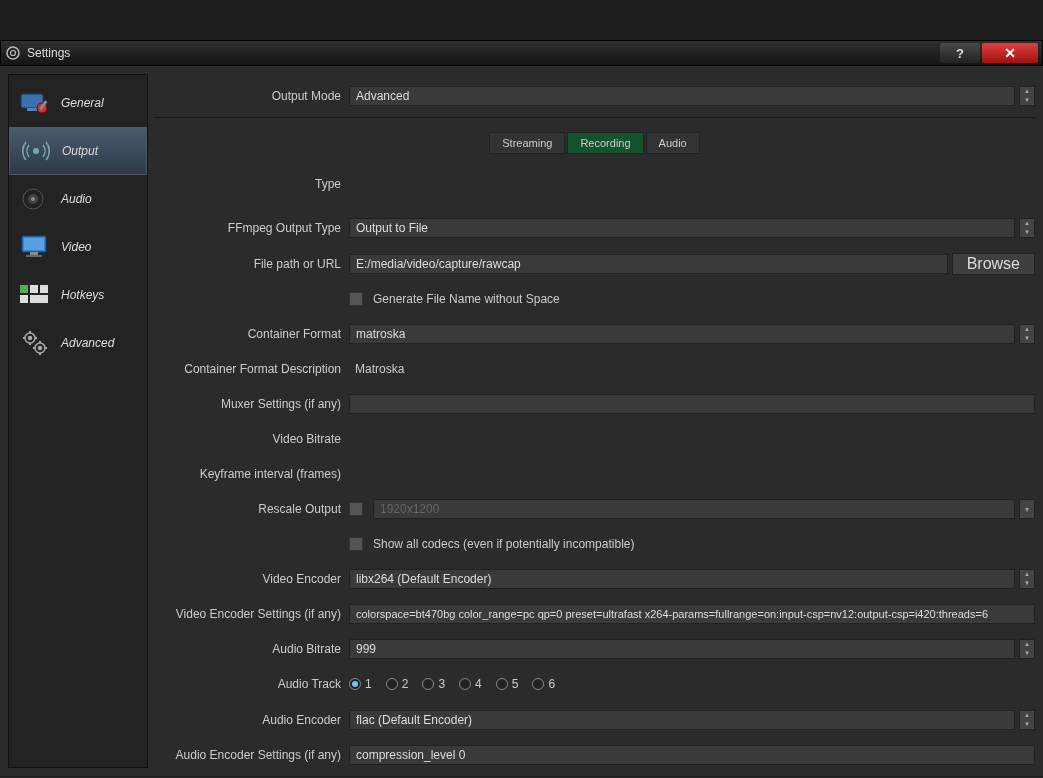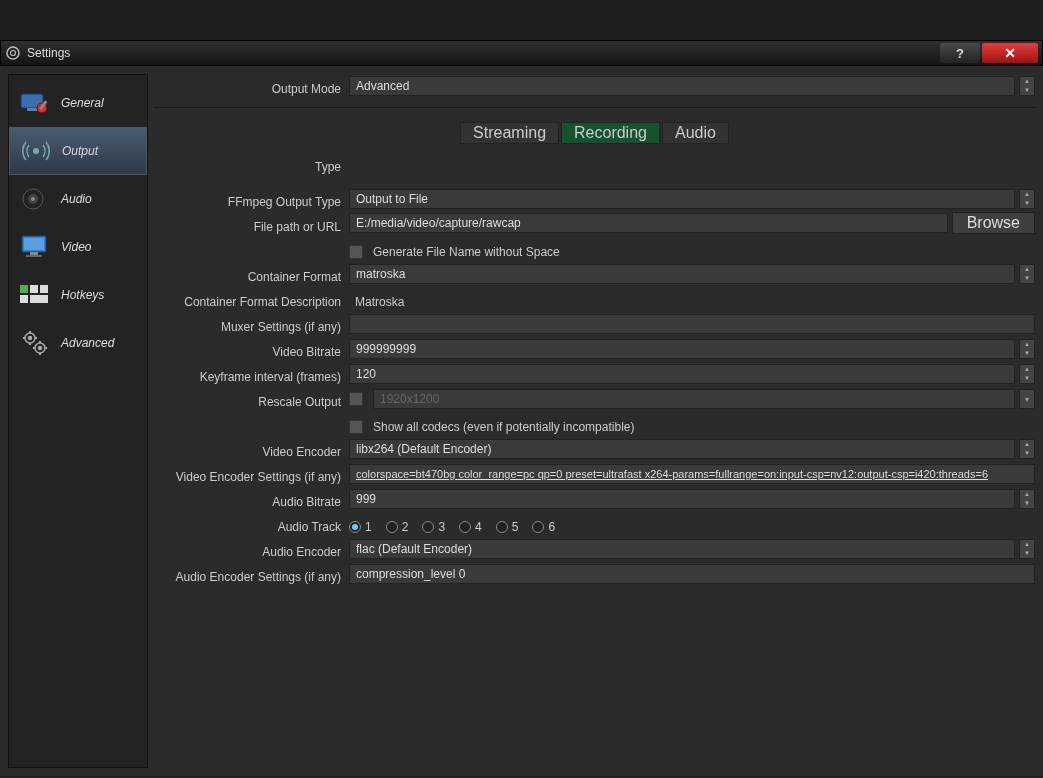--- a/index.html
+++ b/index.html
@@ -18,34 +18,34 @@
 
 
 .sidebar { width:140px; background:#232323; border:1px solid #111; display:flex; flex-direction:column; padding:4px 0;font-style:italic; }
 .navitem { display:flex; align-items:center; height:48px; padding:0 10px; gap:10px; cursor:pointer; }
 .navitem .navicon { width:32px; height:30px; display:flex; align-items:center; justify-content:center; }
 .navitem .lbl { color:#ddd; font-size:12px; }
 .navitem.active { background:linear-gradient(#4a5b70,#2e3948); border:1px solid #556; }
 
 
 .main { flex:1; display:flex; flex-direction:column; }
-.row { display:flex; align-items:flex-end; height:22px; margin-bottom:3px; }
+.row { display:flex; align-items:center; height:22px; margin-bottom:3px;margin-top:11px; }
 .lblcell { width:195px; text-align:right; padding-right:8px; color:#ccc; font-size:12px; }
 .ctlcell { flex:1; display:flex; align-items:center; gap:4px; }
 
 .select, .textin, .spin { height:20px; background:#3a3a3a; border:1px solid #222; color:#ddd; padding:0 6px; font-size:12px; display:flex; align-items:center; flex:1; position:relative; }
 .select.disabled, .textin.disabled { color:#666; }
 .ud { width:16px; display:flex; flex-direction:column; height:20px; background:#444; border:1px solid #222; }
 .ud div { flex:1; font-size:6px; text-align:center; line-height:8px; color:#aaa; }
 .single-ud { width:16px; height:20px; background:#444; border:1px solid #222; display:flex; align-items:center; justify-content:center; font-size:8px; color:#999;}
 .chk { width:14px; height:14px; background:#555; border:1px solid #333; margin-right:6px; display:inline-block; }
 .btn { height:22px; background:#3f3f3f; border:1px solid #222; padding:0 14px; display:flex; align-items:center; color:#ddd; font-size:16px; }
 
 .tabs { display:flex; justify-content:center; gap:2px; margin:6px 0 8px; }
-.tab { height:22px; padding:0 12px; display:flex; align-items:center; background:#333; border:1px solid #222; font-size:16px; color:#ccc; }
+.tab { height:22px; padding:0 12px; display:flex; align-items:center; background:#333; border:1px solid #222; font-size:11px; color:#ccc; }
 .tab.active { background:#14532d; }
 
 .sep { height:1px; background:#1a1a1a; margin:8px 0; }
 
 .radiogrp { display:flex; gap:14px; align-items:center; }
 .radio { width:12px; height:12px; border-radius:50%; border:1px solid #888; background:#222; display:inline-flex; align-items:center; justify-content:center; }
 .radio.sel::after{ content:""; width:6px; height:6px; border-radius:50%; background:#6cf; }
 
 .footer { height:40px; background:#2b2b2b; display:flex; justify-content:flex-end; align-items:center; gap:8px; padding:0 12px; border-top:1px solid #1a1a1a; }
 .footer .btn { width:70px; justify-content:center; }
@@ -234,42 +234,24 @@
       <div class="lblcell">Muxer Settings (if any)</div>
       <div class="ctlcell">
           <div class="textin">
             <span></span>
           </div>
         </div>
     </div>
 
     <div class="row">
       <div class="lblcell">Video Bitrate</div>
-      <div class="ctlcell">
-        <div class="textin">
-            <span>999999999</span>
-          </div>
-        <div class="ud">
-            <div>▲</div>
-            <div>▼</div>
-          </div>
-      </div>
     </div>
 
     <div class="row">
       <div class="lblcell">Keyframe interval (frames)</div>
-      <div class="ctlcell">
-        <div class="textin">
-            <span>120</span>
-          </div>
-        <div class="ud">
-            <div>▲</div>
-            <div>▼</div>
-          </div>
-      </div>
     </div>
 
     <div class="row">
       <div class="lblcell">Rescale Output</div>
       <div class="ctlcell">
         <span class="chk"></span>
         <div class="select disabled">
             <span>1920x1200</span>
           </div>
         <div class="single-ud">▾</div>
@@ -293,21 +275,21 @@
         <div class="ud">
             <div>▲</div>
             <div>▼</div>
           </div>
       </div>
     </div>
 
     <div class="row">
       <div class="lblcell">Video Encoder Settings (if any)</div>
       <div class="ctlcell">
-          <div class="textin" style="font-size:11px;text-decoration:underline;">
+          <div class="textin" style="font-size:11px;">
             <span>colorspace=bt470bg color_range=pc qp=0 preset=ultrafast x264-params=fullrange=on:input-csp=nv12:output-csp=i420:threads=6</span>
           </div>
         </div>
     </div>
 
     <div class="row">
       <div class="lblcell">Audio Bitrate</div>
       <div class="ctlcell">
         <div class="textin">
             <span>999</span>

